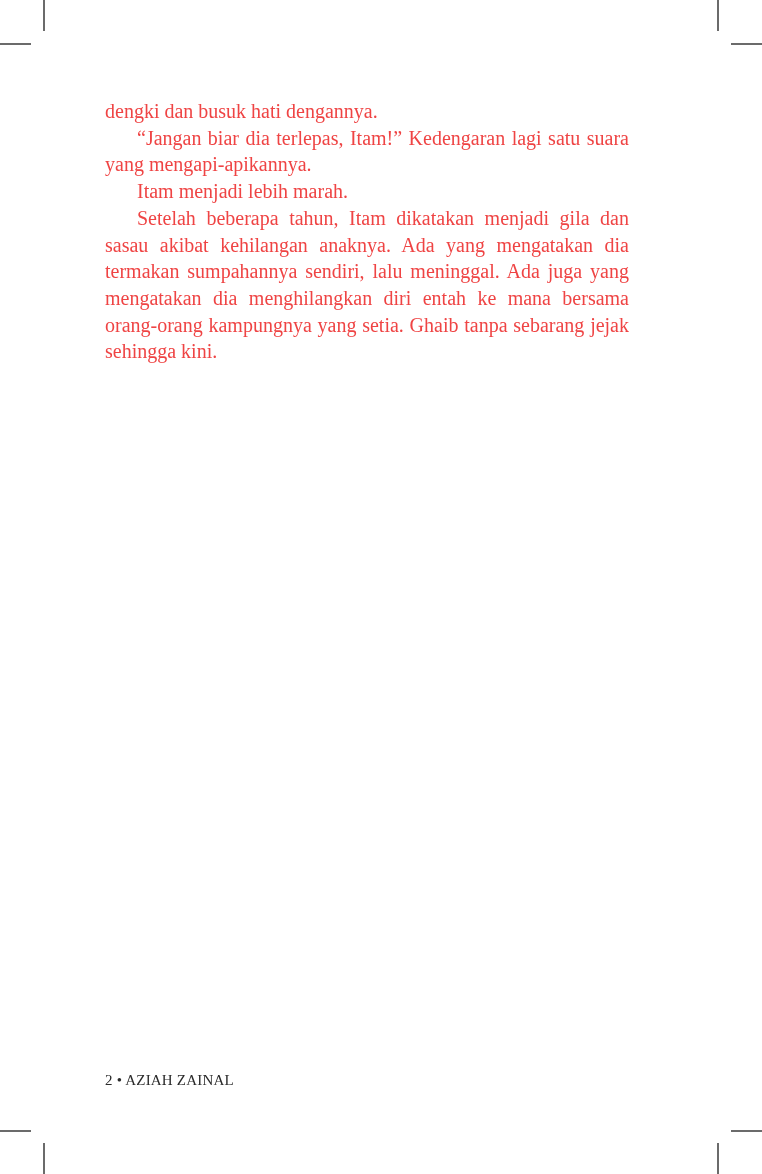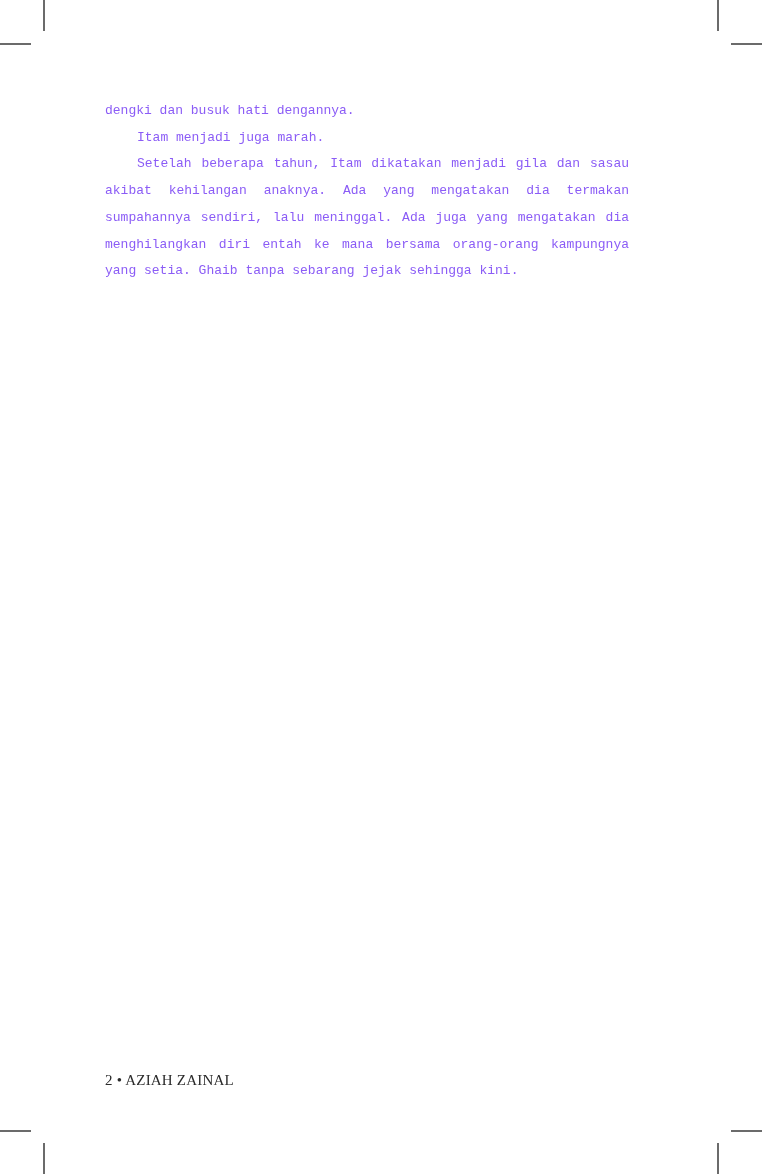--- a/index.html
+++ b/index.html
@@ -2,22 +2,22 @@
 <html><head>
 <meta charset="utf-8">
 <style>
   html, body { margin: 0; padding: 0; background: #ffffff; }
   body { width: 762px; height: 1174px; position: relative; overflow: hidden; }
   .crop { position: absolute; background: #6b6b6b; }
   .crop-v { width: 2px; height: 31px; }
   .crop-h { height: 2px; width: 31px; }
   .text-block {
     position: absolute; left: 105px; top: 98px; width: 524px;
-    font-family: Liberation Mono, monospace;
-    font-size: 13px; line-height: 26.7px; color: #8b5cf6;
+    font-family: Liberation Serif, serif;
+    font-size: 20px; line-height: 26.7px; color: #ef4444;
   }
   .text-block p { margin: 0; text-align: justify; text-indent: 32px; }
   .text-block p.noindent { text-indent: 0; }
   .footer {
     position: absolute; left: 105px; top: 1072px;
     font-family: "Liberation Serif", "DejaVu Serif", serif;
     font-size: 15px; color: #2a2a2a; letter-spacing: 0.2px; text-align: center;
   }
 </style>
 </head>
@@ -27,21 +27,22 @@
 <div class="crop crop-h" style="left:0; top:43px;"></div>
 <div class="crop crop-v" style="left:717px; top:0;"></div>
 <div class="crop crop-h" style="left:731px; top:43px;"></div>
 <div class="crop crop-h" style="left:0; top:1130px;"></div>
 <div class="crop crop-v" style="left:43px; top:1143px;"></div>
 <div class="crop crop-h" style="left:731px; top:1130px;"></div>
 <div class="crop crop-v" style="left:717px; top:1143px;"></div>
 
 <main class="text-block">
   <p class="noindent">dengki dan busuk hati dengannya.</p>
-  <p>Itam menjadi juga marah.</p>
+  <p>“Jangan biar dia terlepas, Itam!” Kedengaran lagi satu suara yang mengapi-apikannya.</p>
+  <p>Itam menjadi lebih marah.</p>
   <p>Setelah beberapa tahun, Itam dikatakan menjadi gila dan sasau akibat kehilangan anaknya. Ada yang mengatakan dia termakan sumpahannya sendiri, lalu meninggal. Ada juga yang mengatakan dia  menghilangkan diri entah ke mana bersama orang-orang kampungnya yang setia. Ghaib tanpa sebarang jejak sehingga kini.</p>
 </main>
 
 <footer class="footer">
   <span>2</span>
   <span>•</span>
   <span>AZIAH ZAINAL</span>
 </footer>
 
 </body></html>

